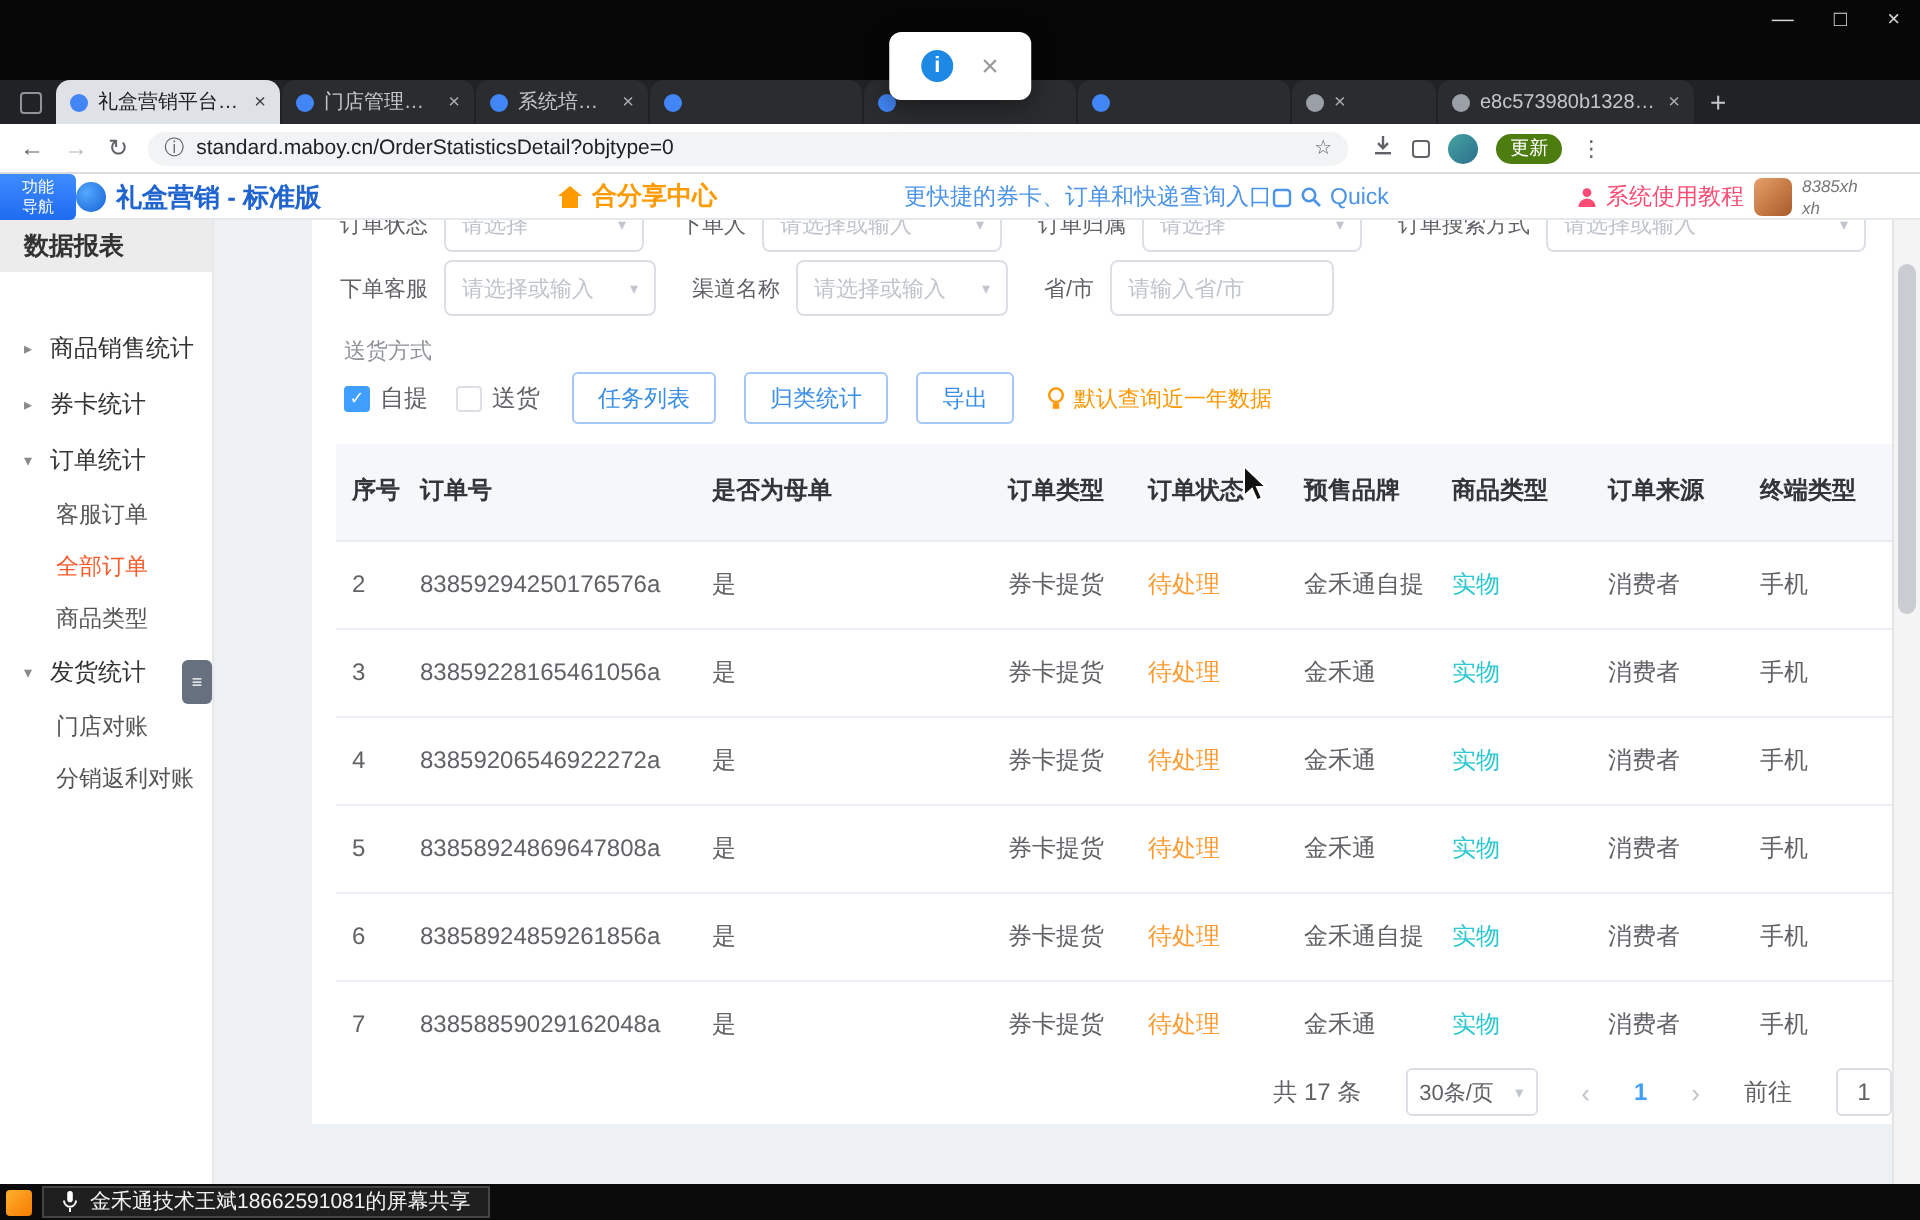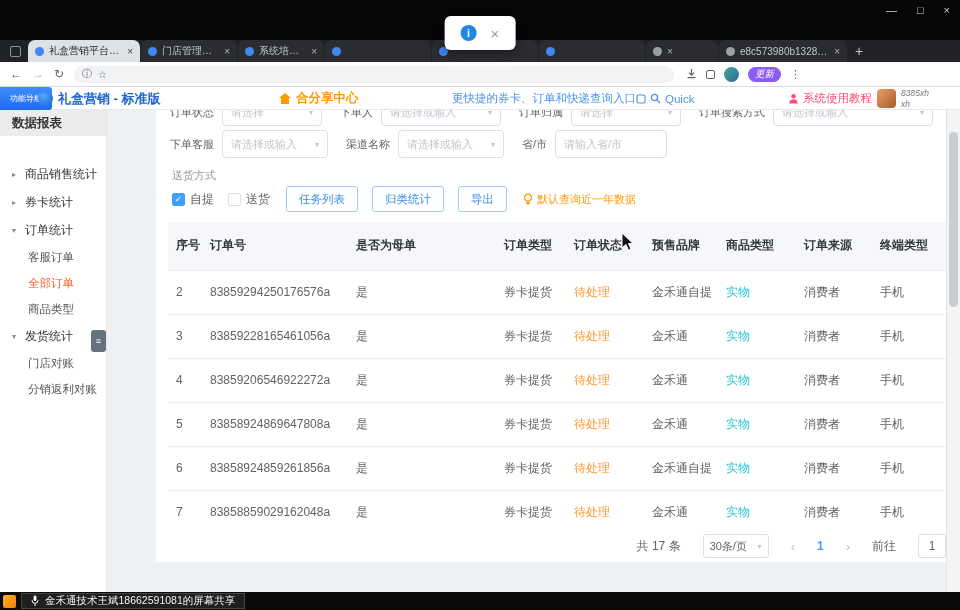--- a/index.html
+++ b/index.html
@@ -38,26 +38,26 @@
   .nav-ic{font-size:12px;color:#5f6368;margin-left:10px;}
   .nav-ic.dim{color:#b7babd;}
   .addr{width:600px;height:17px;background:#f1f3f4;border-radius:9px;display:flex;align-items:center;padding:0 8px;gap:6px;margin-left:10px;}
   .addr-info{font-size:10px;color:#5f6368;}
   .addr-url{font-size:10.5px;color:#202124;white-space:nowrap;overflow:hidden;flex:1;}
   .addr-star{font-size:10px;color:#5f6368;}
   .tb-right{display:flex;align-items:center;gap:9px;margin-left:12px;}
   .tb-ic{font-size:11px;color:#5f6368;}
   .ext-ic{width:9px;height:9px;border:1px solid #5f6368;border-radius:2px;}
   .tb-avatar{width:15px;height:15px;border-radius:50%;background:linear-gradient(135deg,#47a3a0,#2b6f8e);}
-  .update-pill{height:15px;background:#8b5cf6;color:#fff;font-size:9.5px;border-radius:8px;padding:0 7px;display:flex;align-items:center;font-style:italic;}
+  .update-pill{height:15px;background:#4d7c0f;color:#fff;font-size:9.5px;border-radius:8px;padding:0 7px;display:flex;align-items:center;}
 
   
   .app-header{position:absolute;left:0;top:87px;width:100%;height:23px;background:#fff;border-bottom:1px solid #e6e9ec;z-index:5;}
-  .nav-toggle{position:absolute;left:0;top:0;width:52px;height:23px;background:linear-gradient(180deg,#3f8cff,#1f6bf0);
-              color:#fff;font-size:8px;line-height:1.2;display:flex;flex-direction:row;align-items:center;justify-content:center;border-radius:0 3px 3px 0;}
+  .nav-toggle{position:absolute;left:0;top:0;width:38px;height:23px;background:linear-gradient(180deg,#3f8cff,#1f6bf0);
+              color:#fff;font-size:8px;line-height:1.2;display:flex;flex-direction:column;align-items:center;justify-content:center;border-radius:0 3px 3px 0;}
   .brand{position:absolute;left:38px;top:0;height:23px;display:flex;align-items:center;gap:5px;}
   .brand-icon{width:15px;height:15px;border-radius:50%;background:radial-gradient(circle at 35% 35%,#54a8ff,#1360d6);}
   .brand-text{font-size:13px;font-weight:bold;color:#2064d0;white-space:nowrap;}
   .share-center{position:absolute;left:278px;top:0;height:23px;display:flex;align-items:center;gap:4px;color:#ff9a00;font-weight:bold;font-size:12.5px;white-space:nowrap;}
   .quick-hint{position:absolute;left:452px;top:0;height:23px;display:flex;align-items:center;color:#4b94e8;font-size:11.5px;white-space:nowrap;}
   .quick{position:absolute;left:636px;top:0;height:23px;display:flex;align-items:center;gap:4px;color:#4b94e8;font-size:11.5px;}
   .tutorial{position:absolute;left:788px;top:0;height:23px;display:flex;align-items:center;gap:4px;color:#fb4d74;font-size:11.5px;white-space:nowrap;}
   .user{position:absolute;left:877px;top:0;height:23px;display:flex;align-items:center;gap:5px;font-style:italic;}
   .avatar{width:19px;height:19px;border-radius:4px;background:linear-gradient(135deg,#e8a06a,#a85a28);}
   .user-name{font-size:8.5px;color:#777;line-height:1.2;white-space:nowrap;}
@@ -181,20 +181,21 @@
     </div>
     <span class="new-tab">+</span>
   </div>
 
   <div class="toolbar">
     <span class="nav-ic">←</span>
     <span class="nav-ic dim">→</span>
     <span class="nav-ic">↻</span>
     <div class="addr">
       <span class="addr-info">ⓘ</span>
+      <span class="addr-url">standard.maboy.cn/OrderStatisticsDetail?objtype=0</span>
       <span class="addr-star">☆</span>
     </div>
     <div class="tb-right">
       <span class="tb-ic">
         <svg width="11" height="11" viewBox="0 0 11 11">
             <path d="M5.5 1 V6.8 M3 4.6 L5.5 7.1 L8 4.6" stroke="#5f6368" fill="none" stroke-width="1.2"></path>
             <line x1="1.5" y1="9.6" x2="9.5" y2="9.6" stroke="#5f6368" stroke-width="1.2"></line>
           </svg>
       </span>
       <span class="ext-ic"></span>

